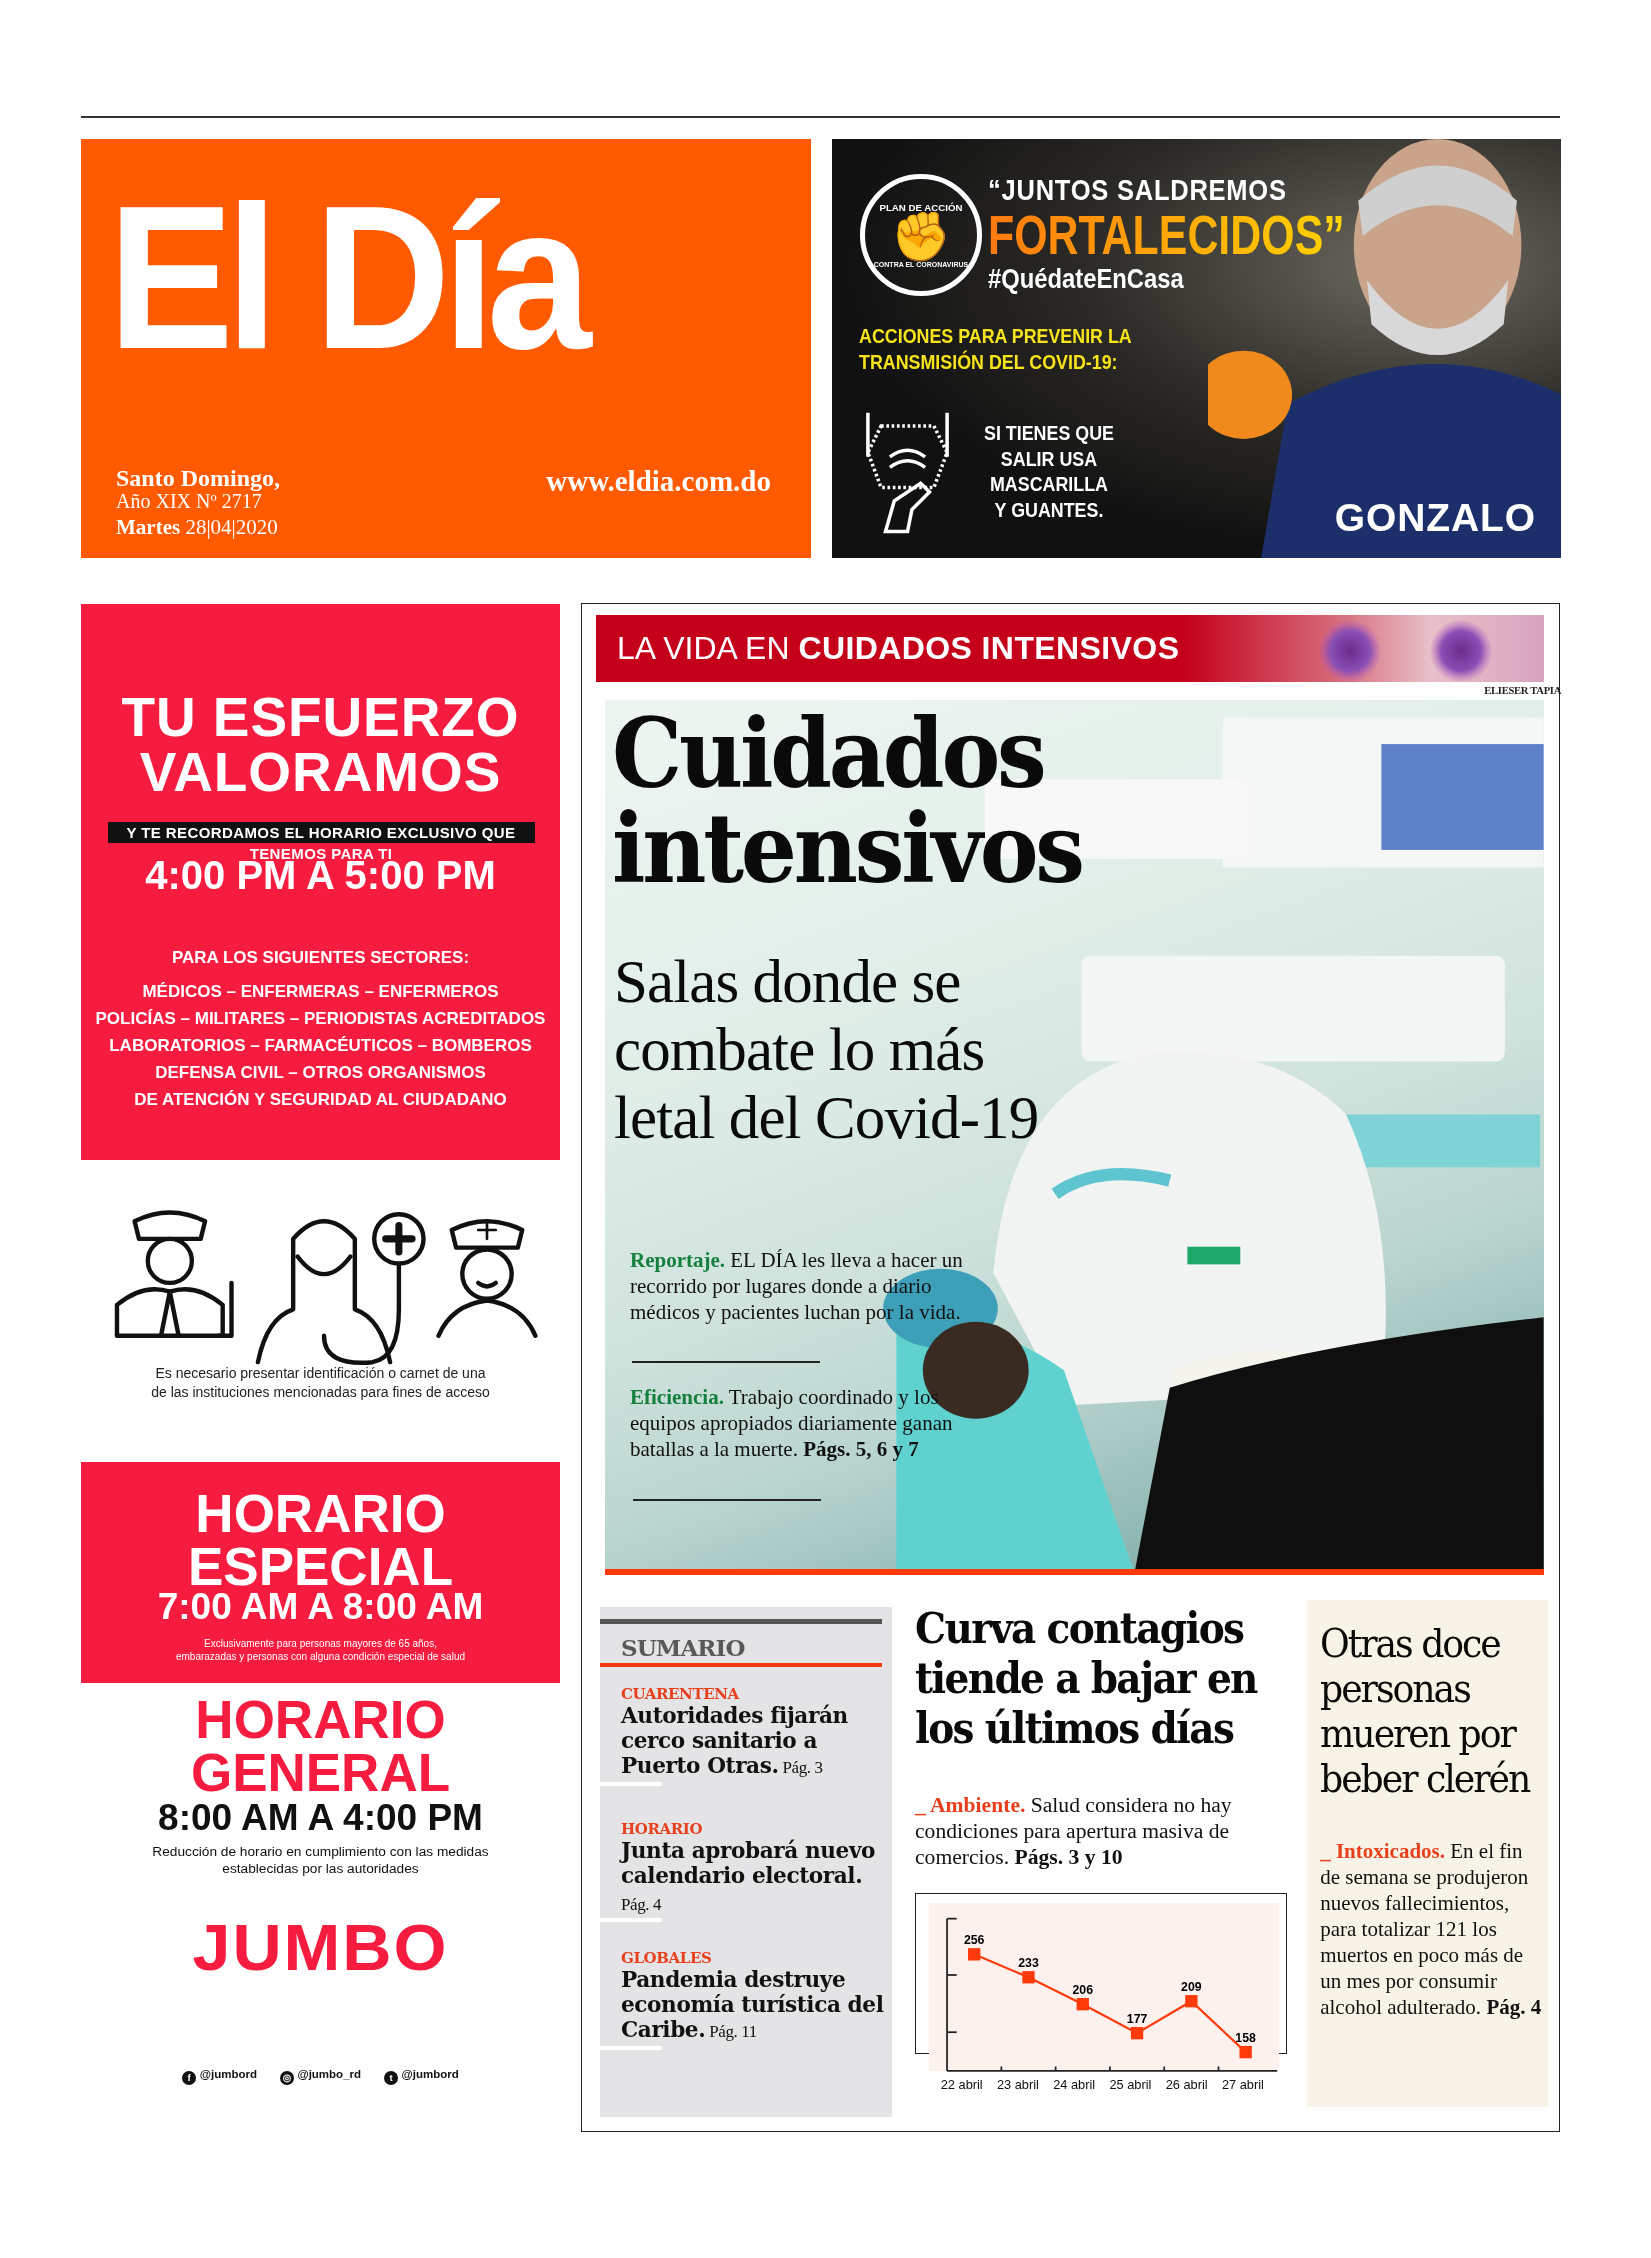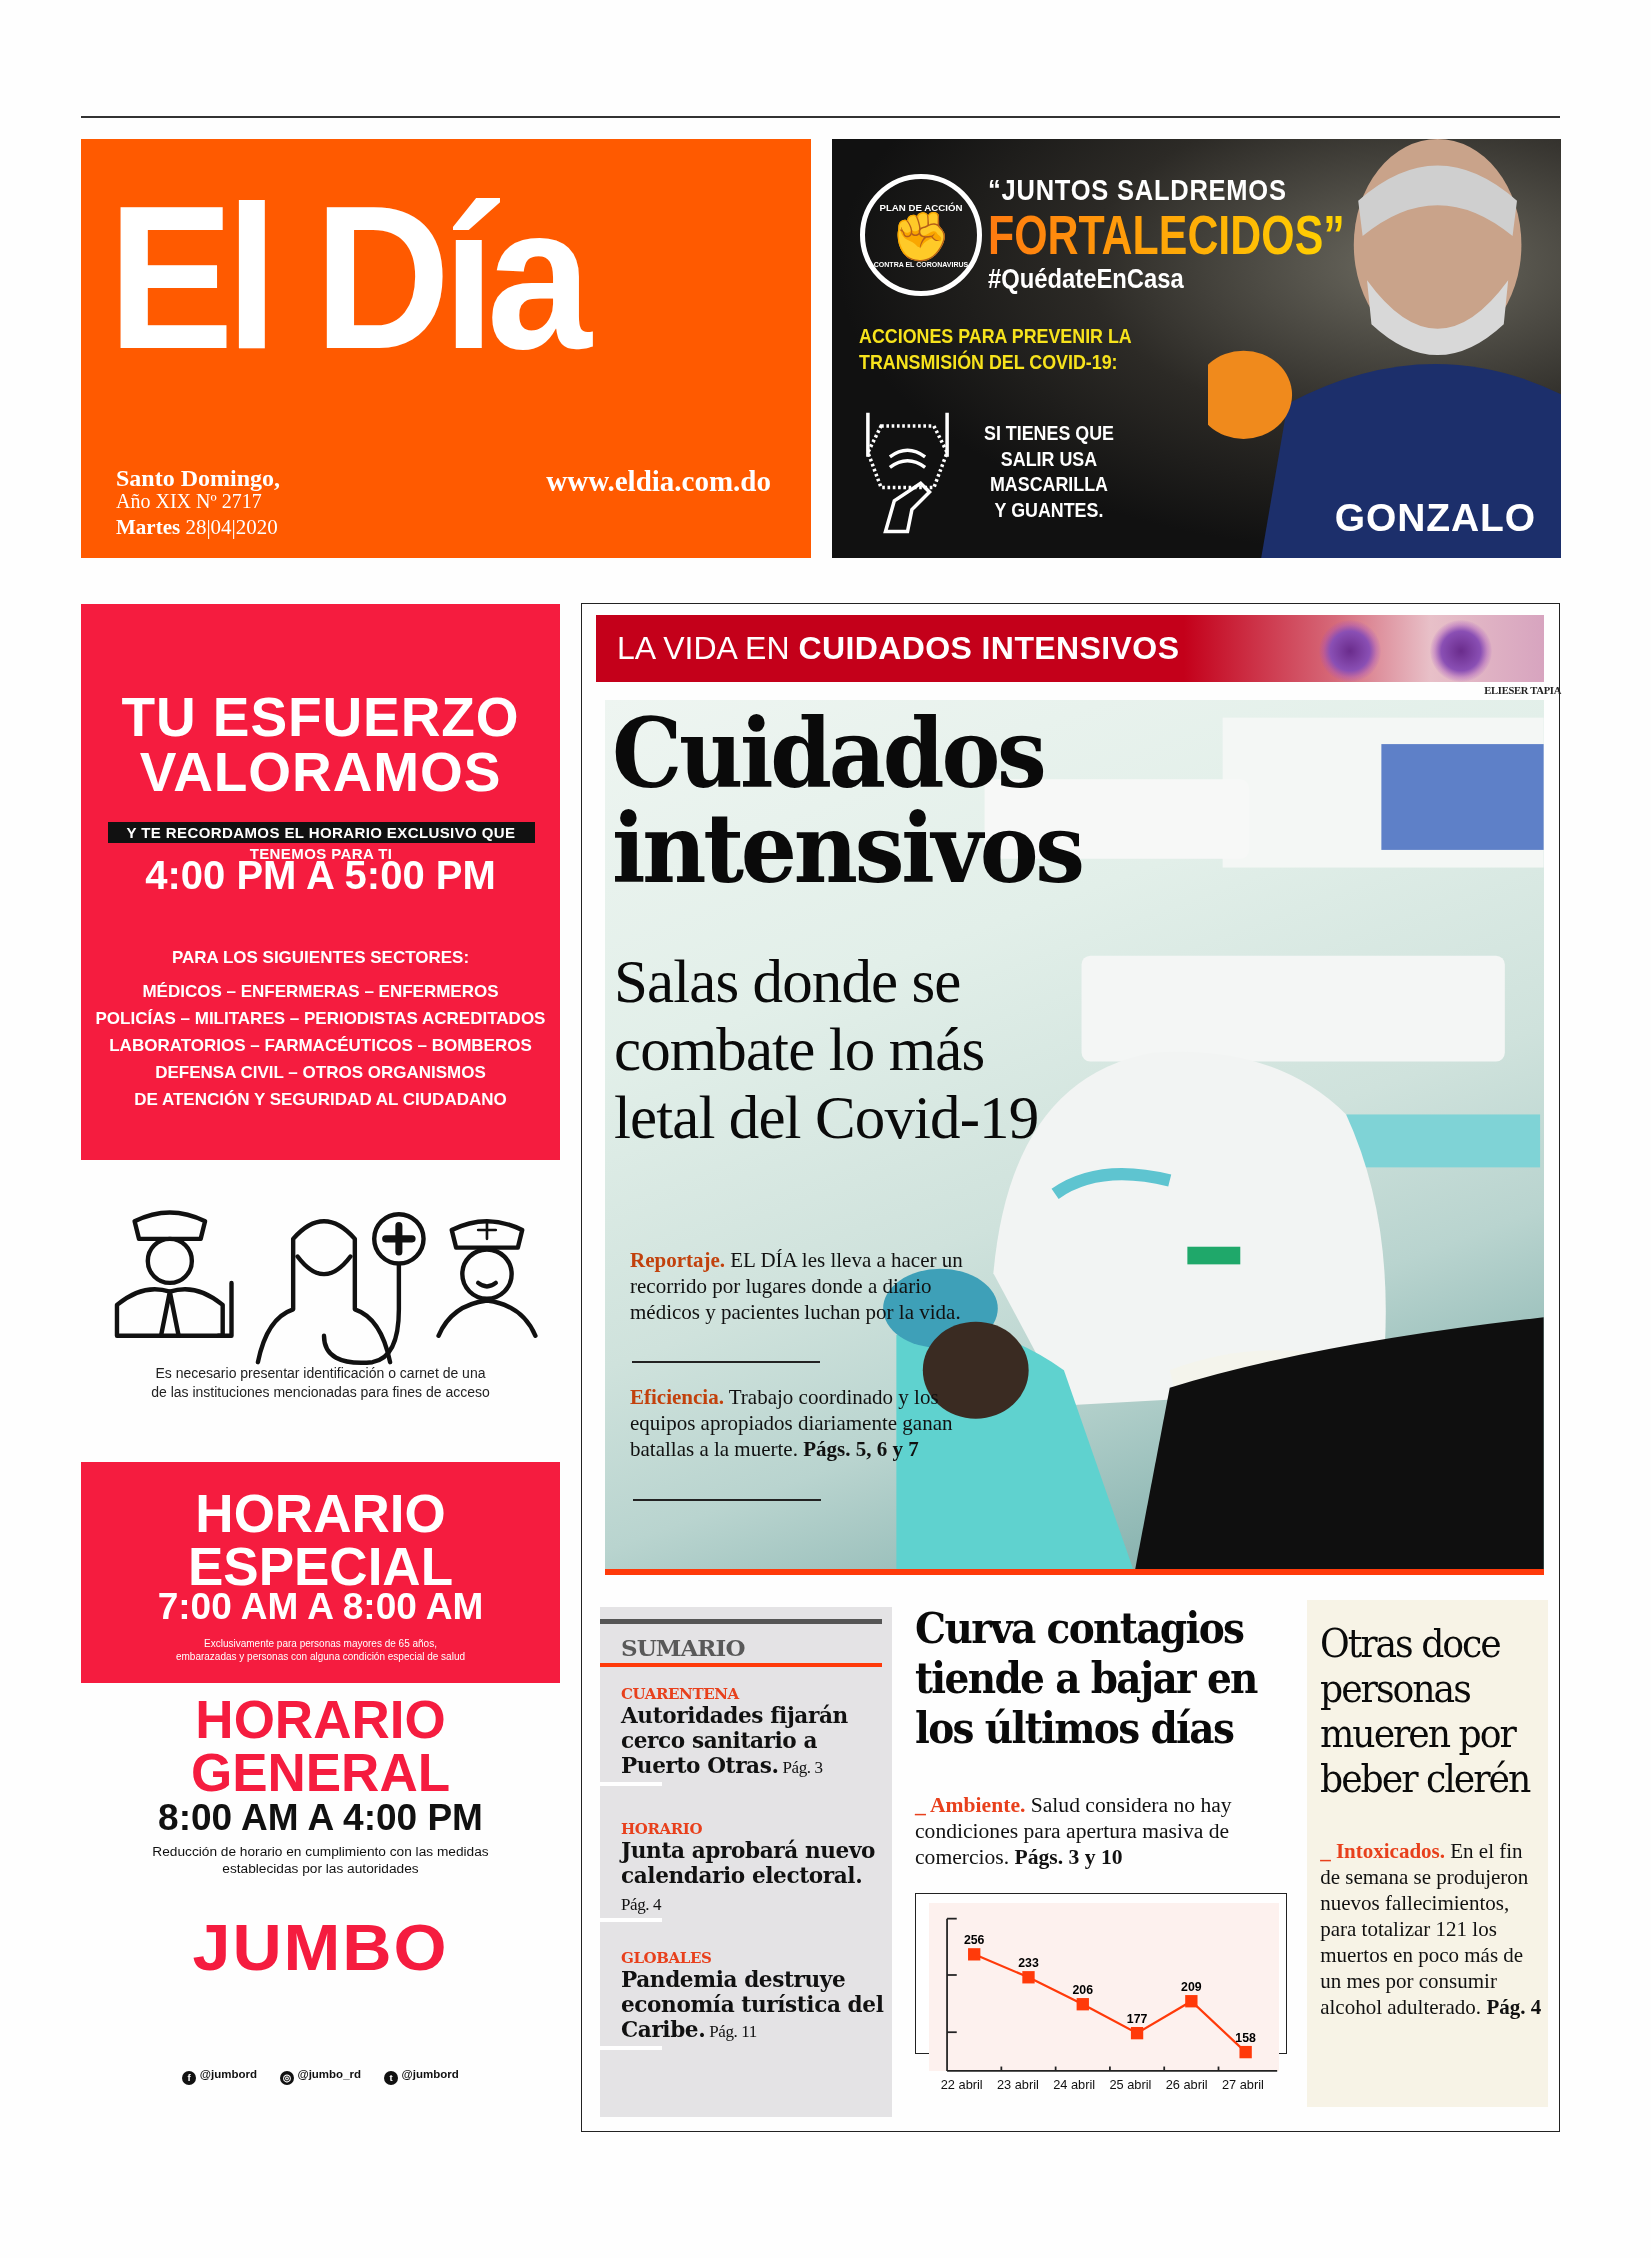--- a/index.html
+++ b/index.html
@@ -66,21 +66,21 @@
      background: radial-gradient(circle, #6a2c8c 0%, #8a4fb4 45%, rgba(160,80,190,.4) 60%, transparent 72%); }
   .credit { right: 91px; top: 685px; font-size: 10.6px; letter-spacing: -0.3px; font-weight: bold; color:#222; }
   .photo { left: 605px; top: 700px; width: 939px; height: 873px; overflow: hidden;
      background: linear-gradient(160deg, #eef5f1 0%, #e2efe9 30%, #cfe2dc 55%, #b9d4cf 70%, #8fb8b4 85%, #6f9590 100%); }
   .photo svg { position:absolute; left:0; top:0; }
   .orange-rule { left: 605px; top: 1569px; width: 939px; height: 6.2px; background: #ff3a0a; }
 
   .hl-main { left: 612px; top: 706px; font-family: "DejaVu Serif", serif; font-weight: bold; font-size: 95px; line-height: 1.0; letter-spacing: -3.5px; color: #0a0a0a; transform: scaleX(0.93); transform-origin: left top; }
   .hl-sub { left: 614px; top: 948px; font-family: "Liberation Serif", serif; font-size: 61px; line-height: 68px; color: #0a0a0a; letter-spacing: -0.9px; }
   .lead { left: 630px; width: 353px; font-size: 21px; line-height: 26px; color:#111; }
-  .lead .red { color: #c2410c; font-weight: bold; }
+  .lead .red { color: #15803d; font-weight: bold; }
   .lead-rule { height: 1.8px; background:#222; }
 
   
   .sumario { left: 600px; top: 1607px; width: 292px; height: 510px; background: #e4e3e5; }
   .sum-bar { position:absolute; left: 0; top: 11.5px; width: 282px; height: 5.3px; background: #555; }
   .sum-title { position:absolute; left: 21px; top: 26.5px; font-family: "DejaVu Serif", serif; font-weight: bold; font-size: 23px; color: #595959; letter-spacing: -0.9px; }
   .sum-orange { position:absolute; left: 0; top: 56px; width: 282px; height: 3.5px; background:#ff3a0a; }
   .sum-item { position:absolute; left: 21px; width: 265px; }
   .sum-cat { font-family: "DejaVu Serif", serif; font-weight: bold; font-size: 15px; color: #e8401c; letter-spacing: -0.4px; }
   .sum-hl { font-family: "DejaVu Serif", serif; font-weight: bold; font-size: 21.6px; line-height: 25px; color:#111; letter-spacing: -0.4px; }

